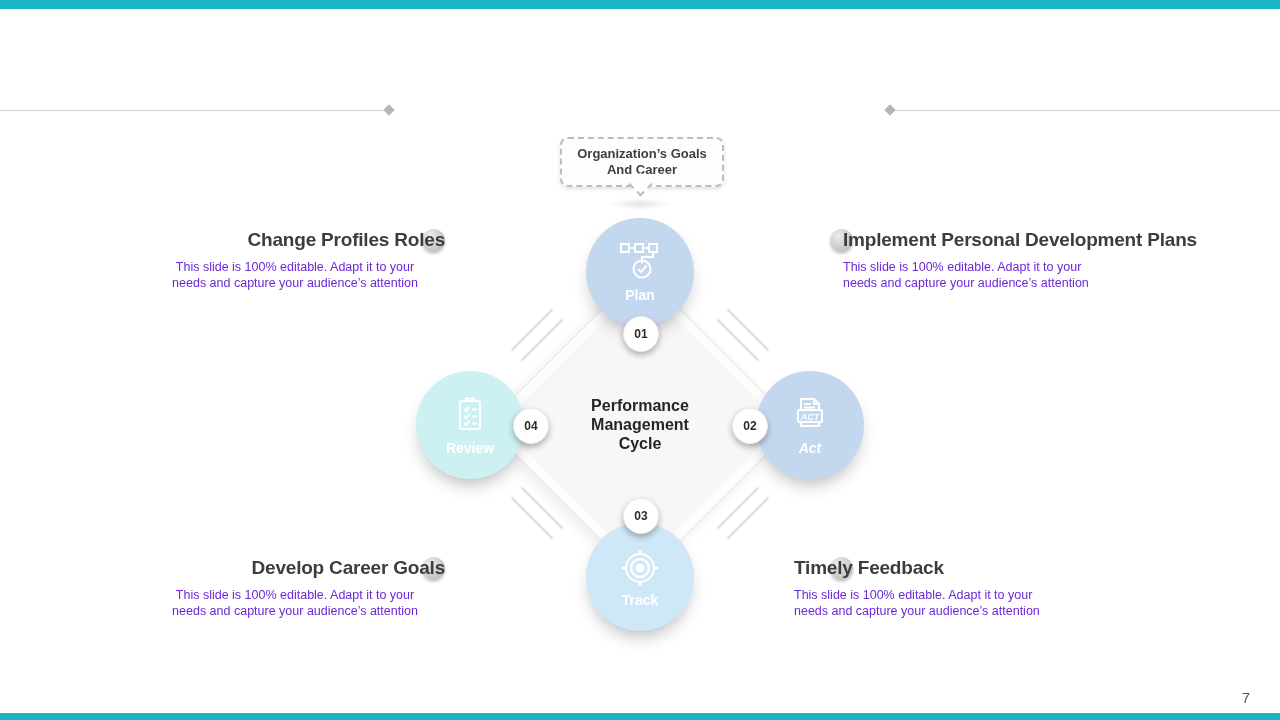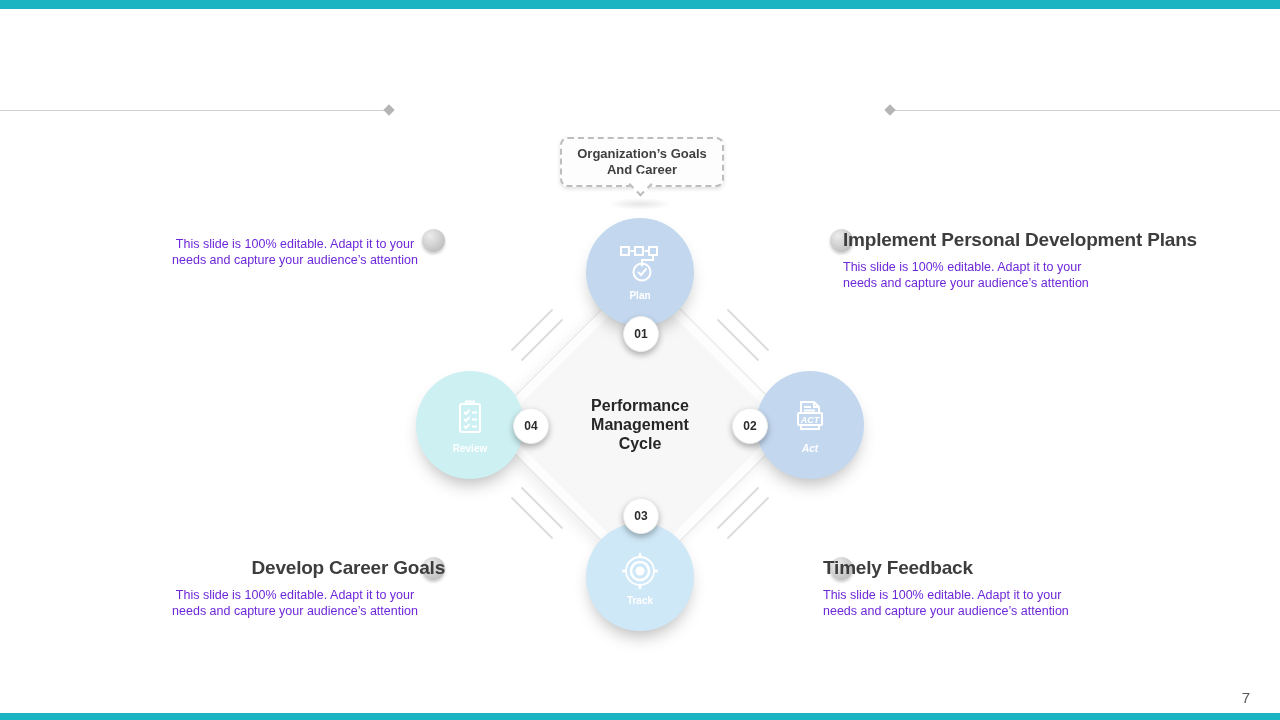--- a/index.html
+++ b/index.html
@@ -46,21 +46,21 @@
 
   
   .node{position:absolute;width:96px;height:96px;border-radius:50%;z-index:3;
         display:flex;flex-direction:column;align-items:center;justify-content:center;
         box-shadow:0 10px 18px rgba(0,0,0,0.30);}
   .node .halo{position:absolute;left:-6px;top:-6px;width:108px;height:108px;border-radius:50%;z-index:-1;}
   .node-plan{background:#1f4e79;}   .node-plan .halo{background:#c3d8ef;}
   .node-act{background:#2b62b4;font-style:italic;}    .node-act .halo{background:#c3d8ef;}
   .node-track{background:#2f97d2;}  .node-track .halo{background:#cfe8f8;}
   .node-review{background:#701a75;} .node-review .halo{background:#cdf0f3;}
-  .node-label{font-size:10px;font-weight:bold;color:#ffffff;margin-top:2px;}
+  .node-label{font-size:14px;font-weight:bold;color:#ffffff;margin-top:2px;}
 
   .badge{position:absolute;width:34px;height:34px;border-radius:50%;background:#ffffff;
          border:1px solid #ececec;box-shadow:0 3px 6px rgba(0,0,0,0.30);z-index:5;
          display:flex;align-items:center;justify-content:center;
          font-size:12px;font-weight:bold;color:#2b2b2b;}
 
   
   .block{position:absolute;width:300px;z-index:2;}
   .block .heading{position:relative;font-size:19px;font-weight:bold;color:#3d3d3d;line-height:23px;z-index:2;letter-spacing:-0.2px;}
   .block .body{font-size:12.5px;color:#6d28d9;line-height:16px;margin-top:8px;}
@@ -173,20 +173,21 @@
     <div class="node-label">Review</div>
   </div>
 
   <div class="badge" style="left:623px;top:316px;">01</div>
   <div class="badge" style="left:732px;top:408px;">02</div>
   <div class="badge" style="left:623px;top:498px;">03</div>
   <div class="badge" style="left:513px;top:408px;">04</div>
 
   <div class="gray-ball" style="left:422px;top:229px;"></div>
   <div class="block align-right" style="left:145px;top:228px;">
+    <div class="heading">Change Profiles Roles</div>
     <div class="body">
       <div>This slide is 100% editable. Adapt it to your</div>
       <div>needs and capture your audience’s attention</div>
     </div>
   </div>
 
   <div class="gray-ball" style="left:830px;top:229px;"></div>
   <div class="block align-left" style="left:843px;top:228px;width:370px;">
     <div class="heading">Implement Personal Development Plans</div>
     <div class="body">
@@ -198,21 +199,21 @@
   <div class="gray-ball" style="left:422px;top:557px;"></div>
   <div class="block align-right" style="left:145px;top:556px;">
     <div class="heading">Develop Career Goals</div>
     <div class="body">
       <div>This slide is 100% editable. Adapt it to your</div>
       <div>needs and capture your audience’s attention</div>
     </div>
   </div>
 
   <div class="gray-ball" style="left:830px;top:557px;"></div>
-  <div class="block align-left" style="left:823px;top:556px;width:370px;">
+  <div class="block align-left" style="left:794px;top:556px;width:370px;">
     <div class="heading">Timely Feedback</div>
     <div class="body">
       <div>This slide is 100% editable. Adapt it to your</div>
       <div>needs and capture your audience’s attention</div>
     </div>
   </div>
 
   <div class="page-number">7</div>
 </div>
 

